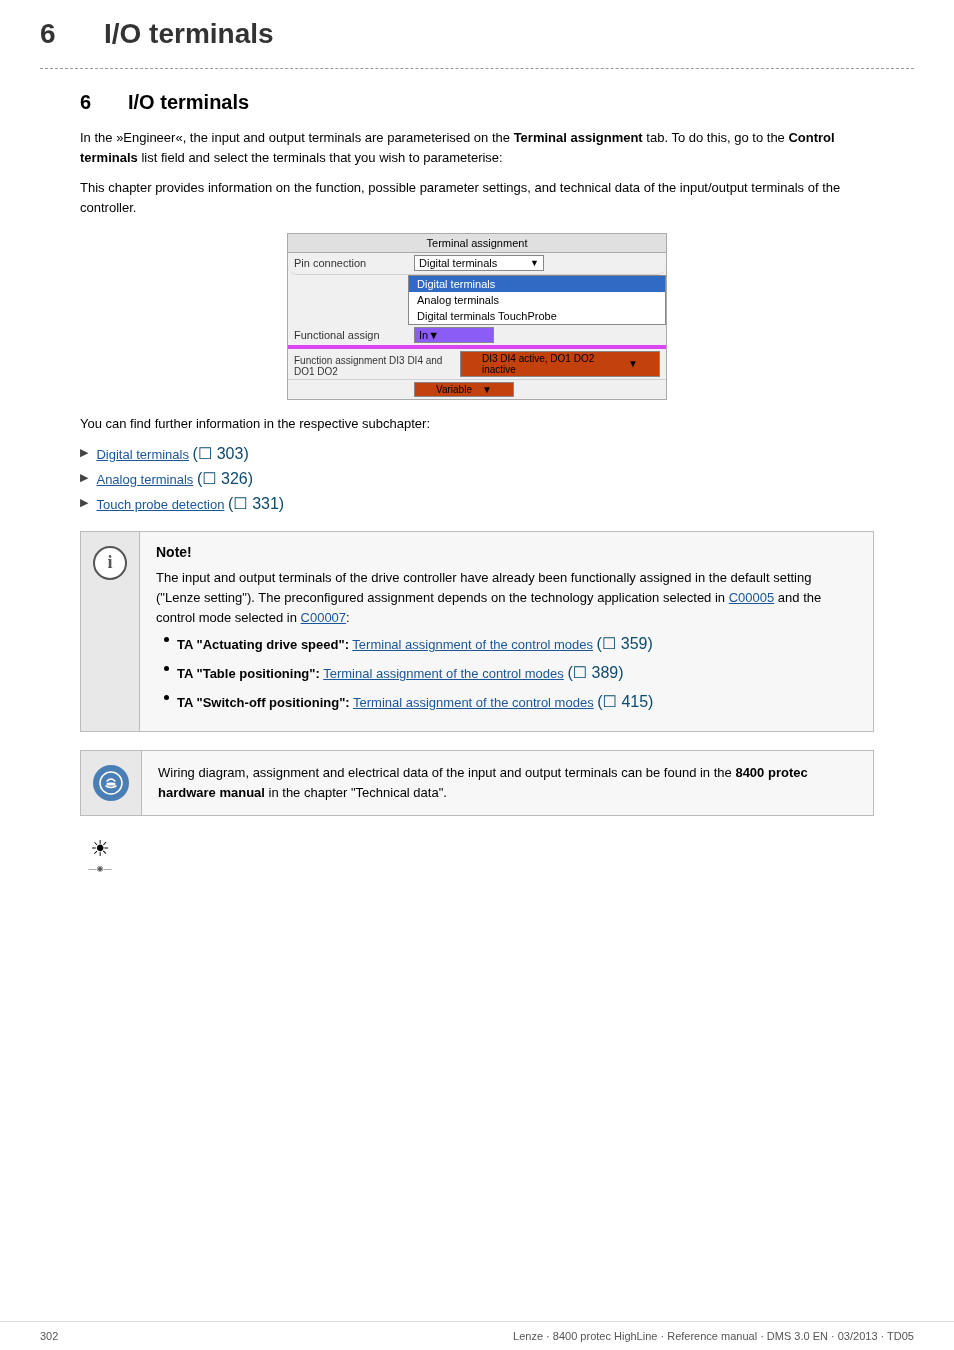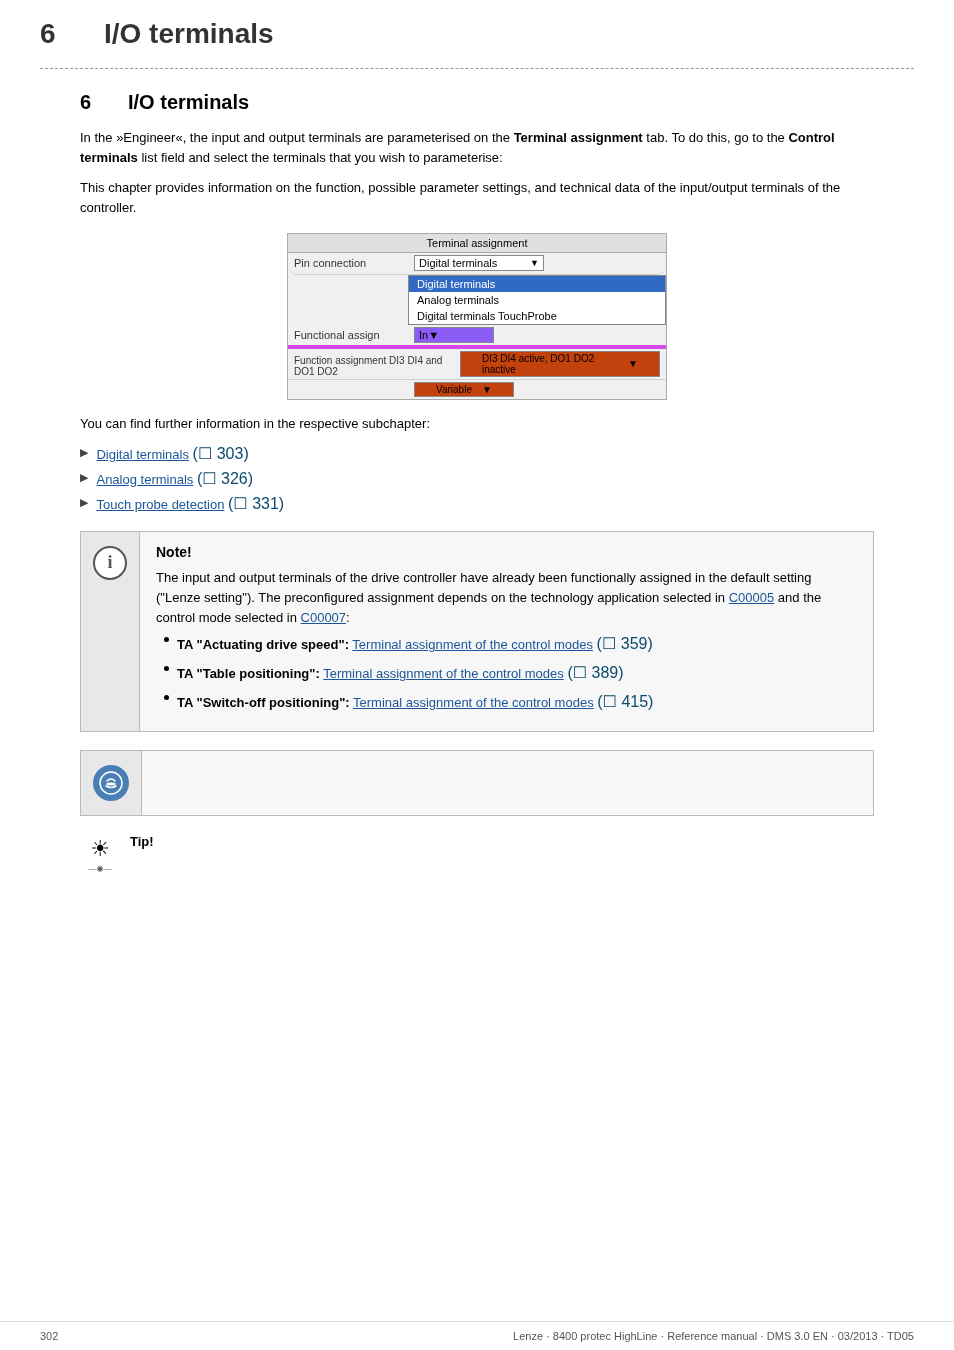--- a/index.html
+++ b/index.html
@@ -458,30 +458,32 @@
           <circle cx="12" cy="12" r="11" stroke="white" stroke-width="1.5" fill="none"></circle>
           <path d="M8 10 Q12 6 16 10" stroke="white" stroke-width="1.5" fill="none" stroke-linecap="round"></path>
           <circle cx="9" cy="13" r="1.5" fill="white"></circle>
           <circle cx="15" cy="13" r="1.5" fill="white"></circle>
           <rect x="10" y="11.5" width="4" height="3" rx="0.5" fill="white"></rect>
           <path d="M7 15 Q12 18 17 15" stroke="white" stroke-width="1.5" fill="none" stroke-linecap="round"></path>
         </svg>
       </div>
     </div>
     <div class="info-content">
+      <p class="note-body">
+        <span>Wiring diagram, assignment and electrical data of the input and output terminals can be found in the </span><b>8400 protec hardware manual</b><span> in the chapter "Technical data".</span>
+      </p>
     </div>
   </div>
 
   <div class="tip-section">
     <div class="tip-icon">
       <span class="tip-bulb">☀</span>
       <span style="font-size:8px; color:#555; margin-top:2px;">—◉—</span>
     </div>
     <div>
-      <div class="tip-label">Tip!</div>
     </div>
   </div>
 
 </div>
 
 <div class="page-footer">
   <span>302</span>
   <span>Lenze · 8400 protec HighLine · Reference manual · DMS 3.0 EN · 03/2013 · TD05</span>
 </div>
 

